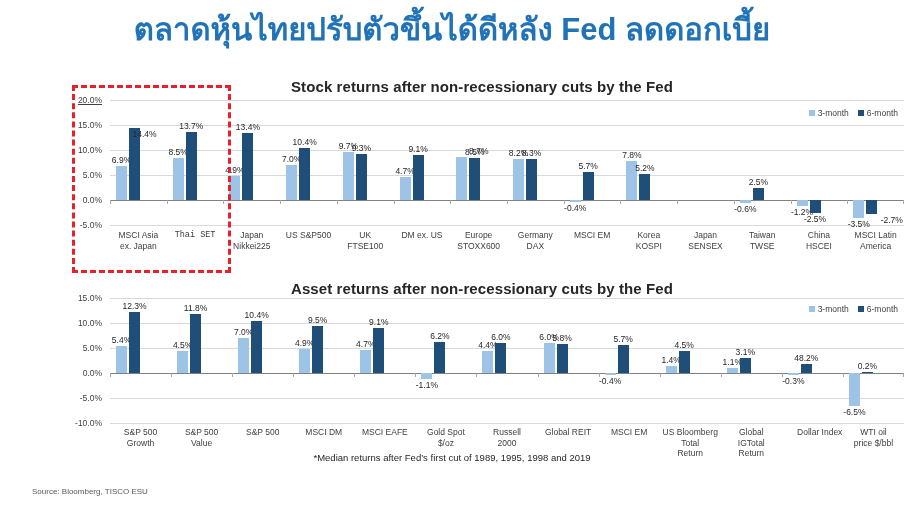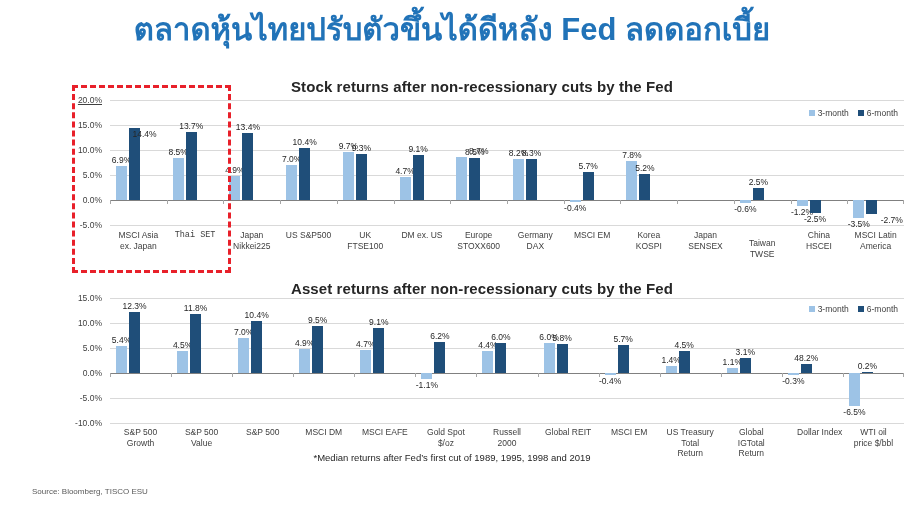--- a/index.html
+++ b/index.html
@@ -236,21 +236,21 @@
         <div>MSCI EM</div>
       </div>
       <div class="catlabel" style="left: 538.786px; top: 0px;">
         <div>Korea</div>
         <div>KOSPI</div>
       </div>
       <div class="catlabel" style="left: 595.5px; top: 0px;">
         <div>Japan</div>
         <div>SENSEX</div>
       </div>
-      <div class="catlabel" style="left: 652.214px; top: 8px;">
+      <div class="catlabel" style="left: 652.214px; top: 0px;">
         <div>Taiwan</div>
         <div>TWSE</div>
       </div>
       <div class="catlabel" style="left: 708.929px; top: 0px;">
         <div>China</div>
         <div>HSCEI</div>
       </div>
       <div class="catlabel" style="left: 765.643px; top: 0px;">
         <div>MSCI Latin</div>
         <div>America</div>
@@ -406,21 +406,21 @@
         <div>Russell</div>
         <div>2000</div>
       </div>
       <div class="catlabel" style="left: 458.077px; top: 0px;">
         <div>Global REIT</div>
       </div>
       <div class="catlabel" style="left: 519.154px; top: 0px;">
         <div>MSCI EM</div>
       </div>
       <div class="catlabel" style="left: 580.231px; top: 0px;">
-        <div>US Treasury</div>
+        <div>US Bloomberg</div>
         <div>Total</div>
         <div>Return</div>
       </div>
       <div class="catlabel" style="left: 641.308px; top: 0px;">
         <div>Global</div>
         <div>IGTotal</div>
         <div>Return</div>
       </div>
       <div class="catlabel" style="left: 702.385px; top: 0px; text-align: right;">
         <div>Dollar Index</div>

